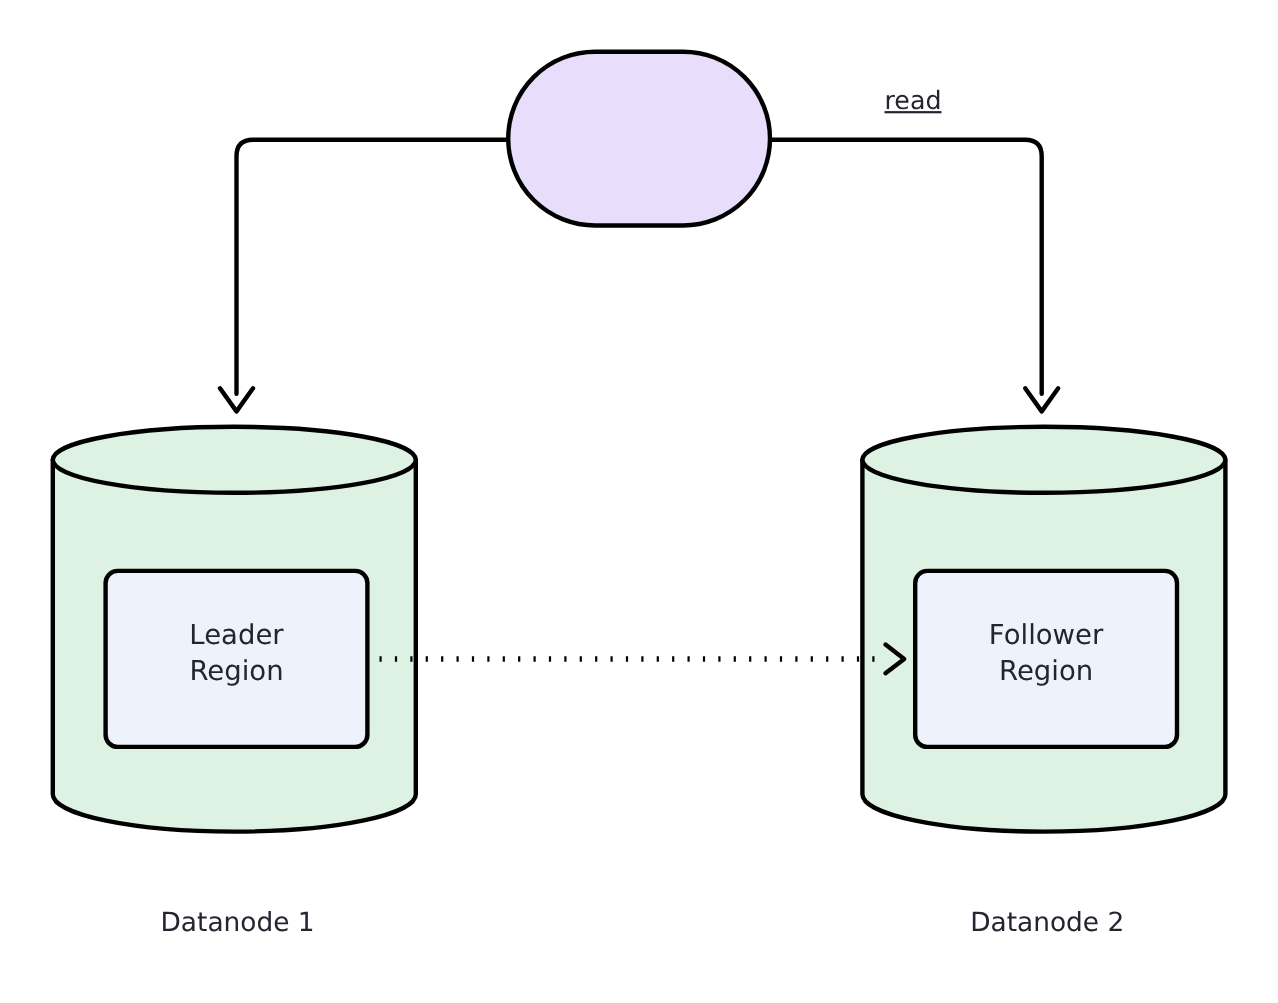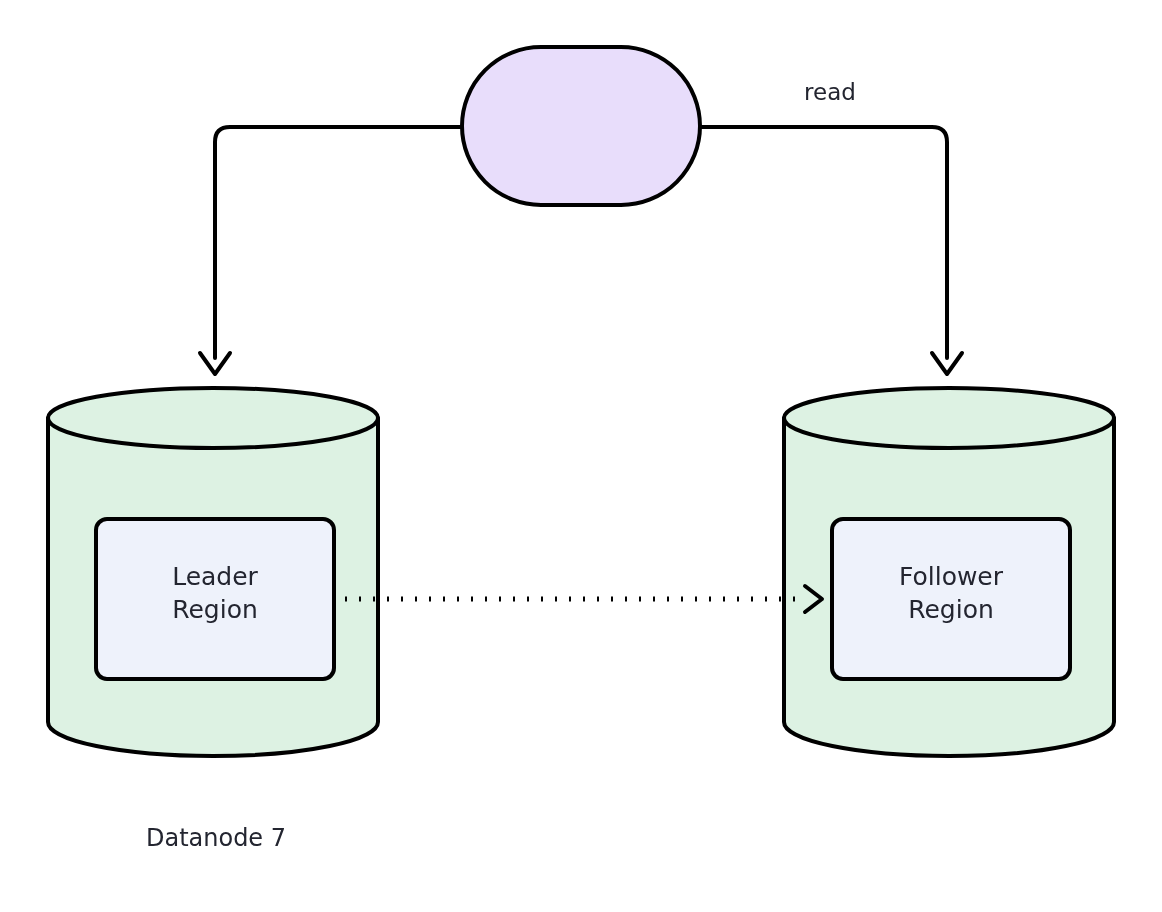--- a/index.html
+++ b/index.html
@@ -39,21 +39,21 @@
   }
   .node-label { font-size: 25px; }
   .edge-label { font-size: 23px; }
   .caption-label { font-size: 24px; }
 
   #client-label {
     left: 462px; top: 110px; width: 238px;
     font-size: 25px;
   }
   #write-label  { left: 255px; top: 77px;  width: 190px; }
-  #read-label   { left: 735px; top: 77px;  width: 190px; }
+  #read-label   { left: 735px; top: 77px;  width: 190px; text-decoration: underline; }
   #datasync-label { left: 495px; top: 540px; width: 180px; }
 
   #leader-label   { left: 96px;  top: 560px; width: 238px; }
   #follower-label { left: 832px; top: 560px; width: 238px; }
 
   #datanode1-caption { left: 52px;  top: 823px; width: 328px; }
   #datanode2-caption { left: 788px; top: 823px; width: 328px; }
 </style>
 </head>
 <body>
@@ -98,16 +98,17 @@
 
   <div class="edge-label" id="read-label">read</div>
 
 
   <div class="node-label" id="leader-label">Leader
 Region</div>
 
   <div class="node-label" id="follower-label">Follower
 Region</div>
 
-  <div class="caption-label" id="datanode1-caption">Datanode 7</div>
+  <div class="caption-label" id="datanode1-caption">Datanode 1</div>
 
+  <div class="caption-label" id="datanode2-caption">Datanode 2</div>
 
 </div>
 
 </body></html>

